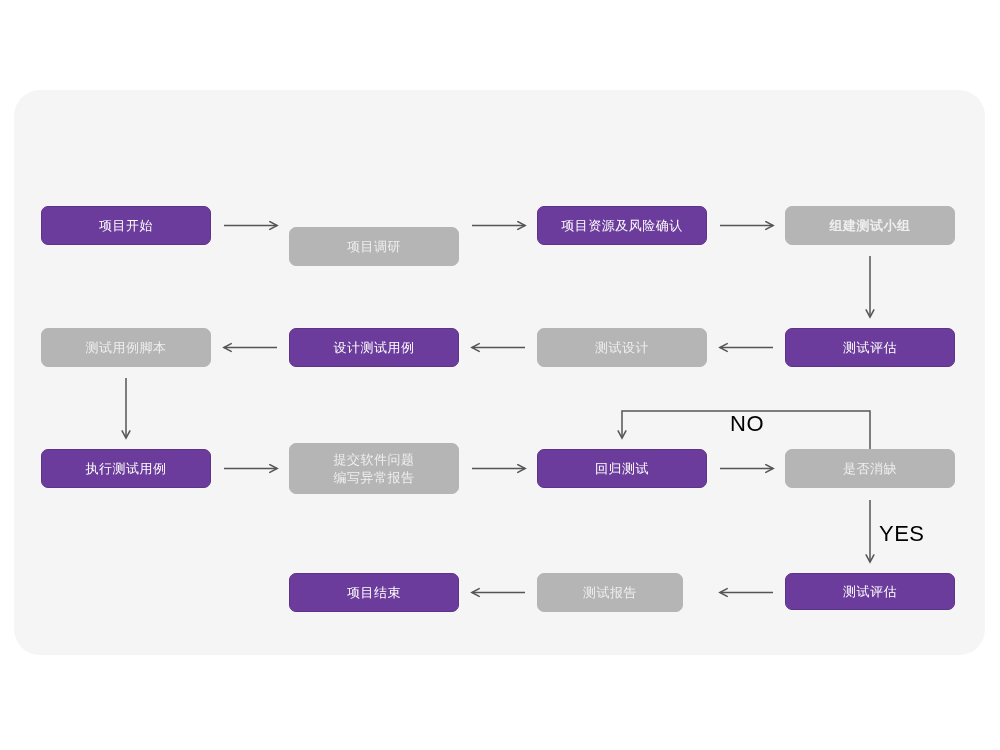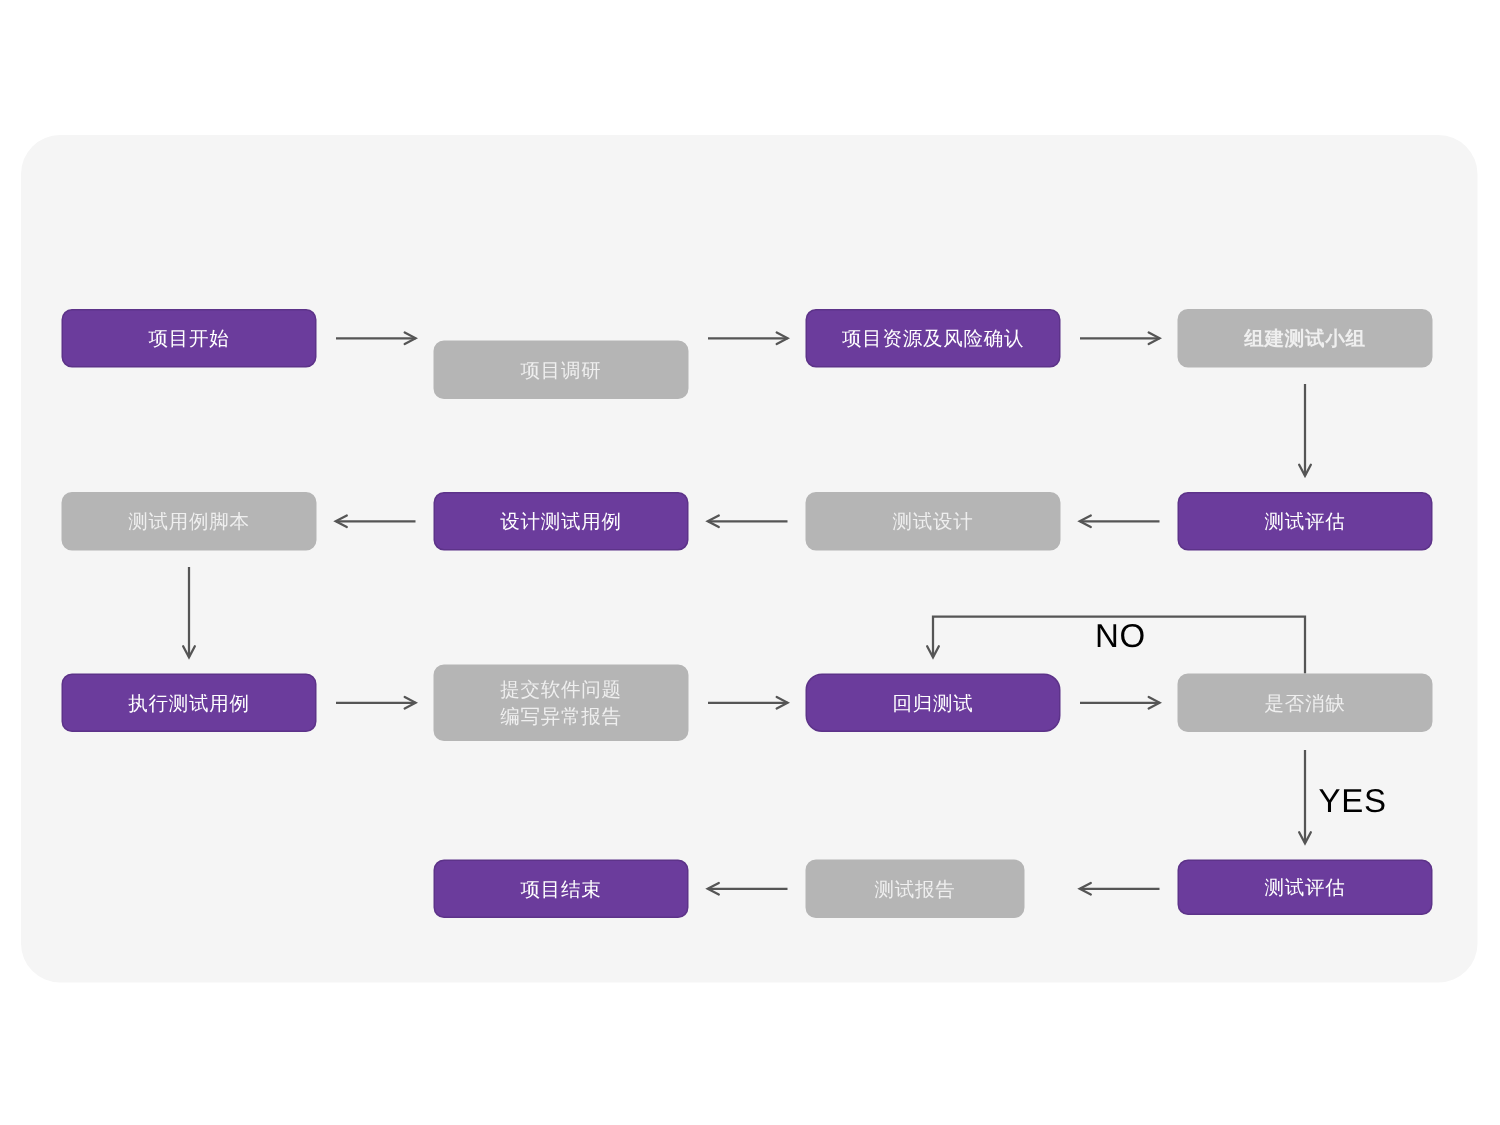--- a/index.html
+++ b/index.html
@@ -123,21 +123,21 @@
       <div class="node gray" style="left: 289px; top: 206px; width: 170px; height: 39px; margin-top: 21px;">项目调研</div>
       <div class="node purple" style="left: 537px; top: 206px; width: 170px; height: 39px;">项目资源及风险确认</div>
       <div class="node gray" style="left: 785px; top: 206px; width: 170px; height: 39px; font-weight: bold;">组建测试小组</div>
       <div class="node gray" style="left: 41px; top: 328px; width: 170px; height: 39px;">测试用例脚本</div>
       <div class="node purple" style="left: 289px; top: 328px; width: 170px; height: 39px;">设计测试用例</div>
       <div class="node gray" style="left: 537px; top: 328px; width: 170px; height: 39px;">测试设计</div>
       <div class="node purple" style="left: 785px; top: 328px; width: 170px; height: 39px;">测试评估</div>
       <div class="node purple" style="left: 41px; top: 449px; width: 170px; height: 39px;">执行测试用例</div>
       <div class="node gray" style="left: 289px; top: 443px; width: 170px; height: 51px;">提交软件问题
 编写异常报告</div>
-      <div class="node purple" style="left: 537px; top: 449px; width: 170px; height: 39px; border-radius: 11px;">回归测试</div>
+      <div class="node purple" style="left: 537px; top: 449px; width: 170px; height: 39px;">回归测试</div>
       <div class="node gray" style="left: 785px; top: 449px; width: 170px; height: 39px;">是否消缺</div>
       <div class="node purple" style="left: 289px; top: 573px; width: 170px; height: 39px; text-align: right;">项目结束</div>
       <div class="node gray" style="left: 537px; top: 573px; width: 146px; height: 39px;">测试报告</div>
       <div class="node purple" style="left: 785px; top: 573px; width: 170px; height: 37px;">测试评估</div>
     </div>
   <div id="labels">
       <div class="edge-label" style="left: 730px; top: 411px;">NO</div>
       <div class="edge-label" style="left: 879px; top: 521px;">YES</div>
     </div>
 

